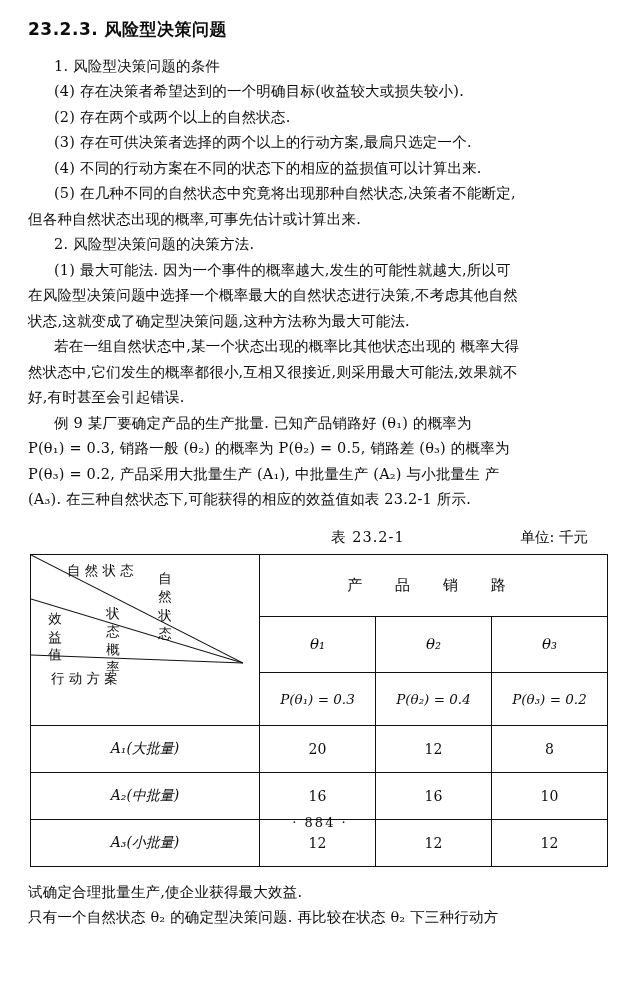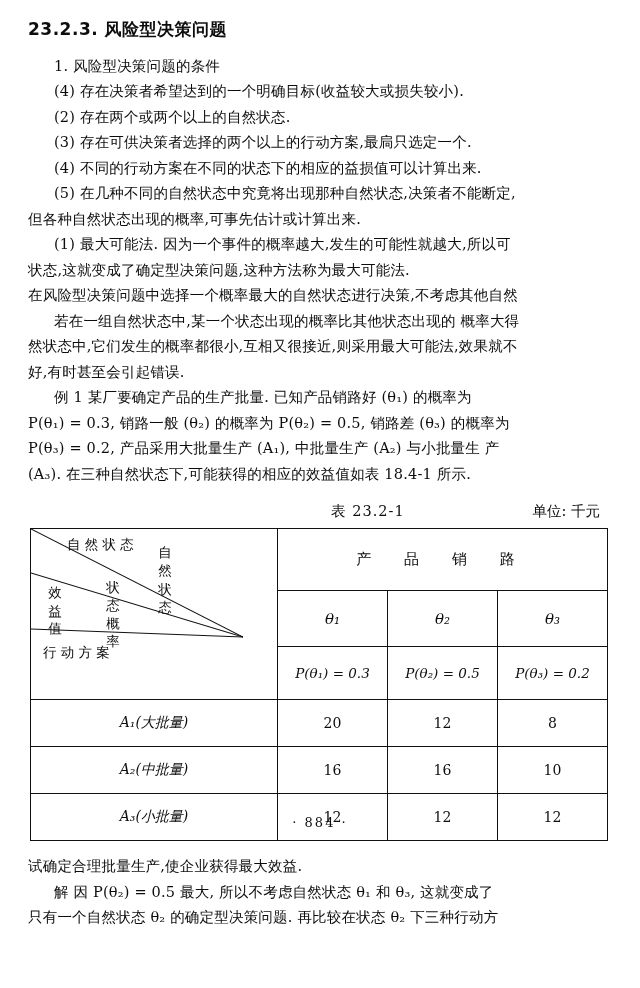--- a/index.html
+++ b/index.html
@@ -53,33 +53,33 @@
   }
   .tbl-caption .cap-center {
     position: absolute;
     left: 50%;
     transform: translateX(-42%);
     letter-spacing: 1px;
     margin-left: 42px;
   }
   .tbl-caption .cap-unit {
     position: absolute;
-    right: 12px;
+    right: 24px;
   }
   table.datatbl {
     border-collapse: collapse;
     width: 578px;
     margin: 0 0 0 2px;
     font-size: 14px;
   }
   table.datatbl td {
     border: 1px solid #111;
     text-align: center;
     vertical-align: middle;
-    padding: 5px 17px;
+    padding: 5px 8px;
     font-family: "DejaVu Serif", "Liberation Serif", serif;
   }
   td.corner {
     width: 212px;
     height: 160px;
     padding: 0;
     position: relative;
     overflow: hidden;
   }
   td.corner svg {
@@ -122,61 +122,62 @@
 
     <h1 class="section-title">23.2.3. 风险型决策问题</h1>
 
     <p class="para indent1">1. 风险型决策问题的条件</p>
     <p class="para indent1">(4) 存在决策者希望达到的一个明确目标(收益较大或损失较小).</p>
     <p class="para indent1">(2) 存在两个或两个以上的自然状态.</p>
     <p class="para indent1">(3) 存在可供决策者选择的两个以上的行动方案,最扃只选定一个.</p>
     <p class="para indent1">(4) 不同的行动方案在不同的状态下的相应的益损值可以计算出来.</p>
     <p class="para indent1">(5) 在几种不同的自然状态中究竟将出现那种自然状态,决策者不能断定,</p>
     <p class="para noindent">但各种自然状态出现的概率,可事先估计或计算出来.</p>
+    <p class="para indent1">2. 风险型决策问题的决策方法.</p>
     <p class="para indent1">(1) 最大可能法. 因为一个事件的概率越大,发生的可能性就越大,所以可</p>
+    <p class="para noindent">在风险型决策问题中选择一个概率最大的自然状态进行决策,不考虑其他自然</p>
     <p class="para noindent">状态,这就变成了确定型决策问题,这种方法称为最大可能法.</p>
-    <p class="para noindent">在风险型决策问题中选择一个概率最大的自然状态进行决策,不考虑其他自然</p>
     <p class="para indent1">若在一组自然状态中,某一个状态出现的概率比其他状态出现的 概率大得</p>
     <p class="para noindent">然状态中,它们发生的概率都很小,互相又很接近,则采用最大可能法,效果就不</p>
     <p class="para noindent">好,有时甚至会引起错误.</p>
-    <p class="para indent1">例 1  某厂要确定产品的生产批量. 已知产品销路好 (θ₁) 的概率为</p>
+    <p class="para indent1">例 9  某厂要确定产品的生产批量. 已知产品销路好 (θ₁) 的概率为</p>
     <p class="para noindent">P(θ₁) = 0.3, 销路一般 (θ₂) 的概率为 P(θ₂) = 0.5, 销路差 (θ₃) 的概率为</p>
     <p class="para noindent">P(θ₃) = 0.2, 产品采用大批量生产 (A₁), 中批量生产 (A₂) 与小批量生 产</p>
-    <p class="para noindent">(A₃). 在三种自然状态下,可能获得的相应的效益值如表 18.4-1 所示.</p>
+    <p class="para noindent">(A₃). 在三种自然状态下,可能获得的相应的效益值如表 23.2-1 所示.</p>
 
     <div class="tbl-caption">
       <span class="cap-center">表  23.2-1</span>
       <span class="cap-unit">单位: 千元</span>
     </div>
 
     <table class="datatbl">
       <tbody>
           <tr>
         <td class="corner" rowspan="3">
           <svg width="212" height="160" viewBox="0 0 212 160">
             <line x1="0" y1="0" x2="212" y2="108" stroke="#111" stroke-width="1.1"></line>
             <line x1="0" y1="44" x2="212" y2="108" stroke="#111" stroke-width="1.1"></line>
             <line x1="0" y1="100" x2="212" y2="108" stroke="#111" stroke-width="1.1"></line>
           </svg>
           <span class="corner-label" style="left:36px; top:8px;">自 然 状 态</span>
           <span class="corner-label" style="left:126px; top:6px; writing-mode: vertical-rl; text-orientation: upright; letter-spacing:1px;">自 然 状 态</span>
           <span class="corner-label" style="left:74px; top:40px; writing-mode: vertical-rl; text-orientation: upright; letter-spacing:1px;">状 态 概 率</span>
           <span class="corner-label" style="left:16px; top:46px; writing-mode: vertical-rl; text-orientation: upright; letter-spacing:1px;">效 益 值</span>
-          <span class="corner-label" style="left:12px; top:116px;">行 动 方 案</span>
+          <span class="corner-label" style="left:20px; top:116px;">行 动 方 案</span>
         </td>
         <td class="hdr-prod" colspan="3">产   品   销   路</td>
       </tr>
       <tr>
         <td class="theta">θ₁</td>
         <td class="theta">θ₂</td>
         <td class="theta">θ₃</td>
       </tr>
       <tr>
         <td class="probcell" style="height:42px;">P(θ₁) = 0.3</td>
-        <td class="probcell">P(θ₂) = 0.5</td>
+        <td class="probcell">P(θ₂) = 0.4</td>
         <td class="probcell">P(θ₃) = 0.2</td>
       </tr>
       <tr>
         <td class="rowlabel" style="height:36px;">A₁(大批量)</td>
         <td>20</td>
         <td>12</td>
         <td>8</td>
       </tr>
       <tr>
         <td class="rowlabel" style="height:36px;">A₂(中批量)</td>
@@ -188,20 +189,19 @@
         <td class="rowlabel" style="height:36px;">A₃(小批量)</td>
         <td>12</td>
         <td>12</td>
         <td>12</td>
       </tr>
     </tbody>
       </table>
 
     <div class="after-table">
       <p class="para noindent">试确定合理批量生产,使企业获得最大效益.</p>
-      <p class="para indent1">解  因 P(θ₂) = 0.5 最大, 所以不考虑自然状态 θ₁ 和 θ₃, 这就变成了</p>
       <p class="para noindent">只有一个自然状态 θ₂ 的确定型决策问题.  再比较在状态 θ₂ 下三种行动方</p>
     </div>
 
   </div>
 
   <div class="footer">· 884 ·</div>
 </div>
 
 </body></html>

